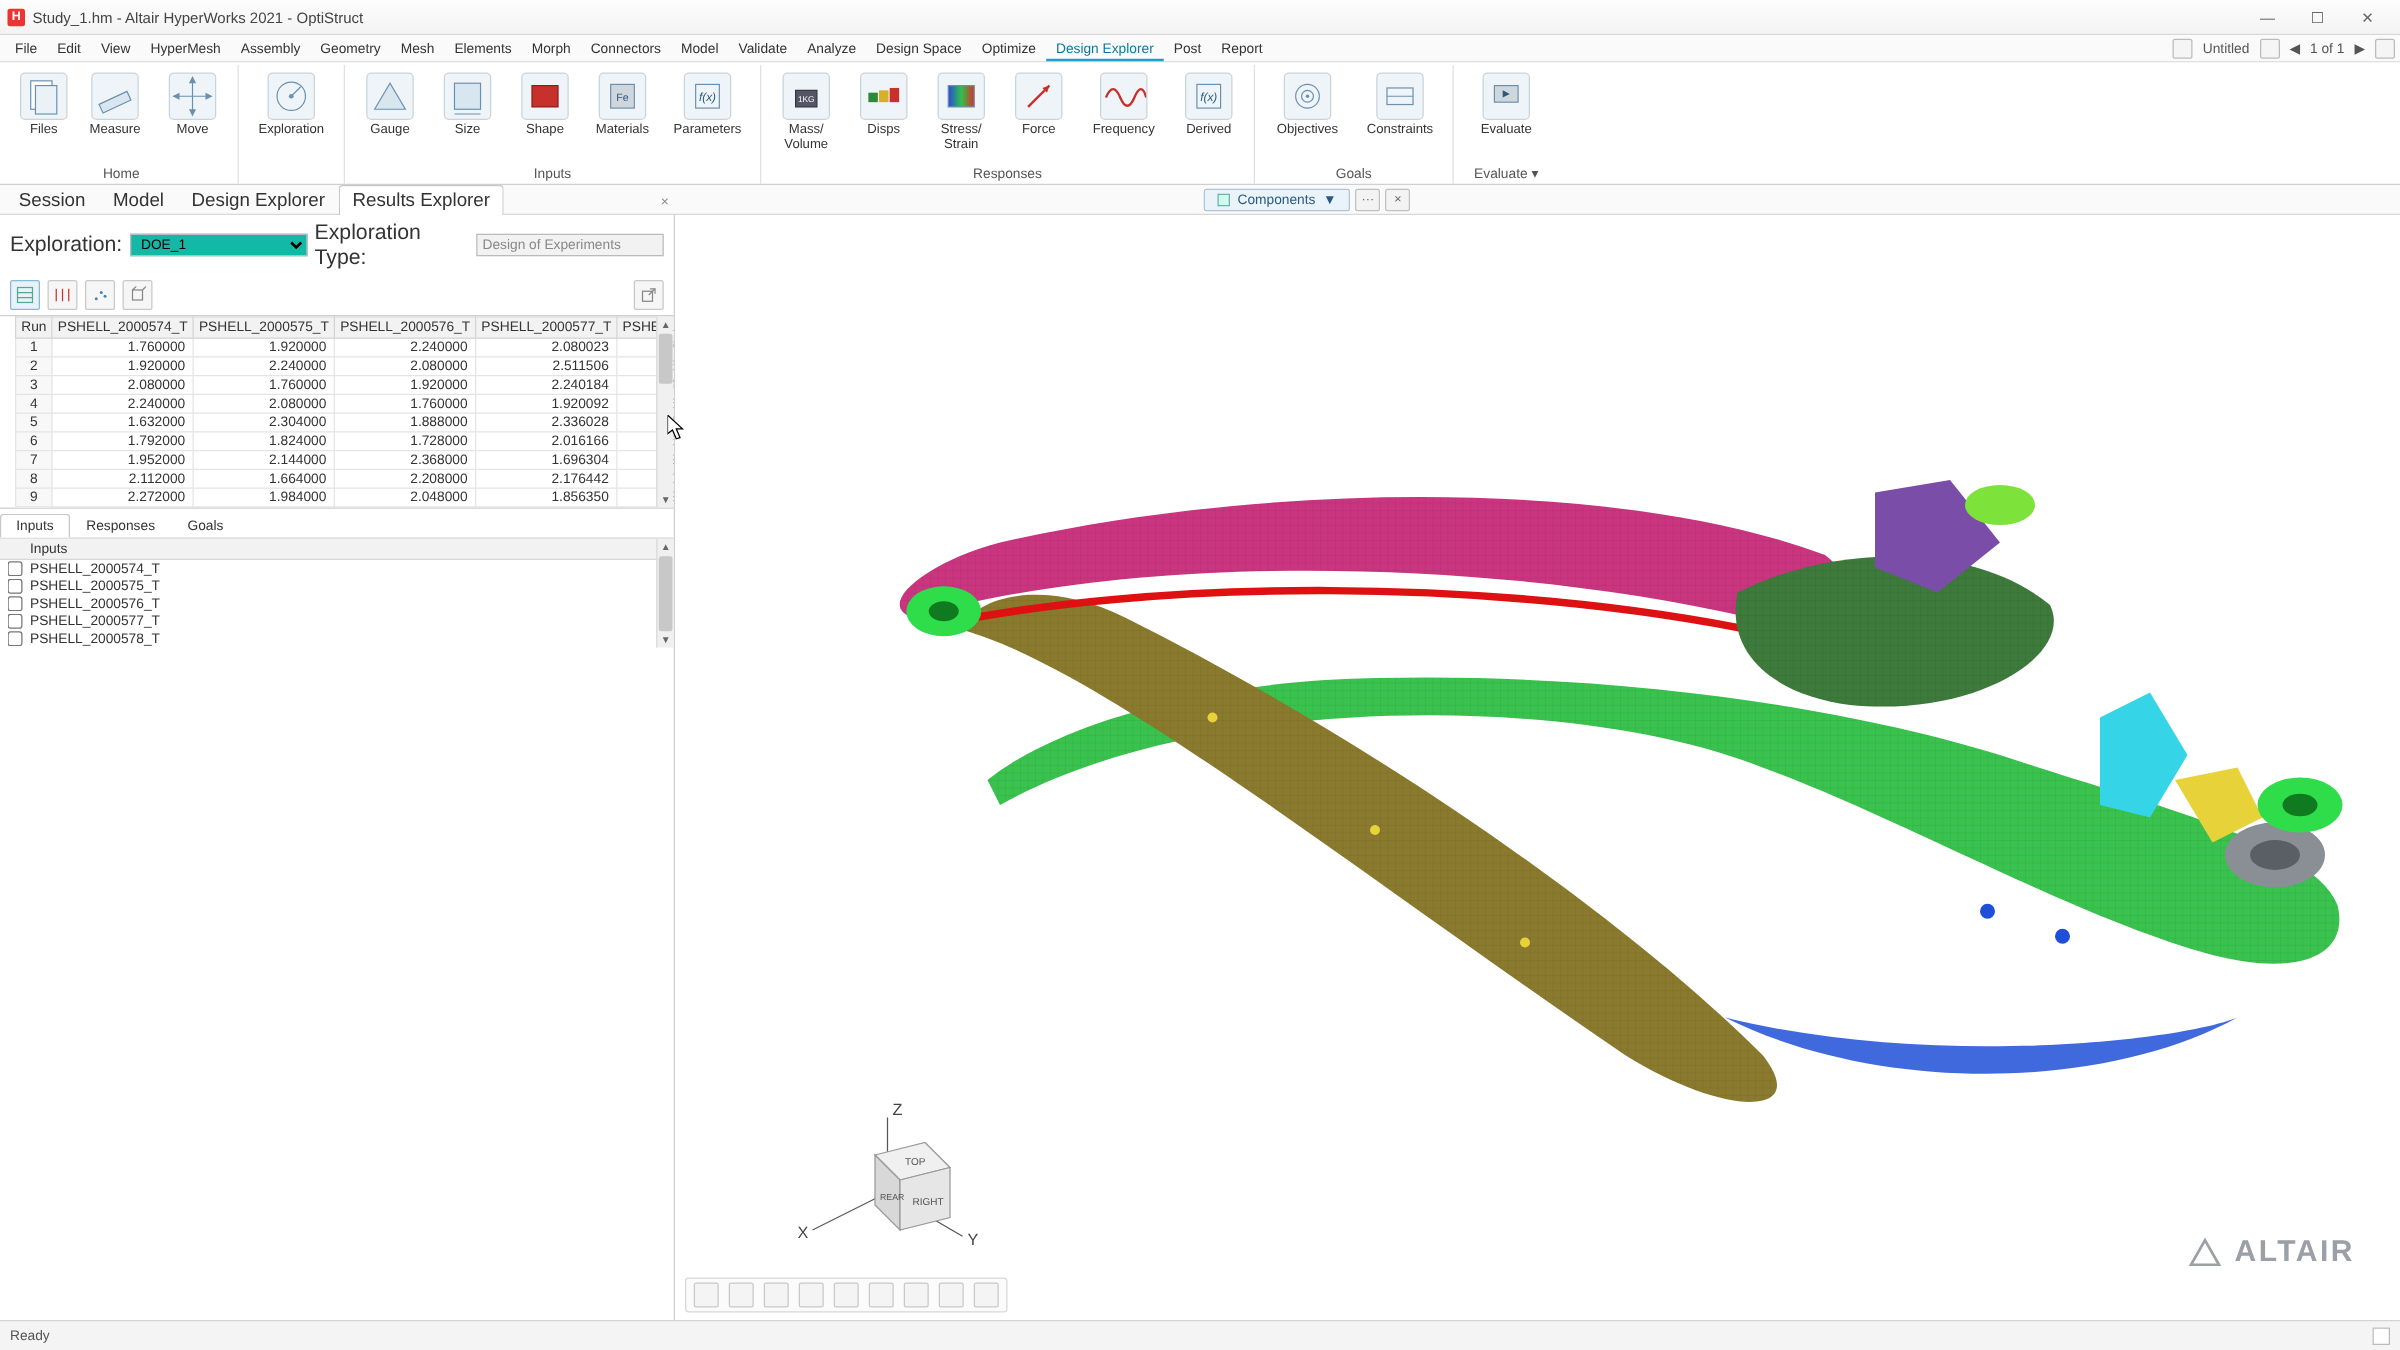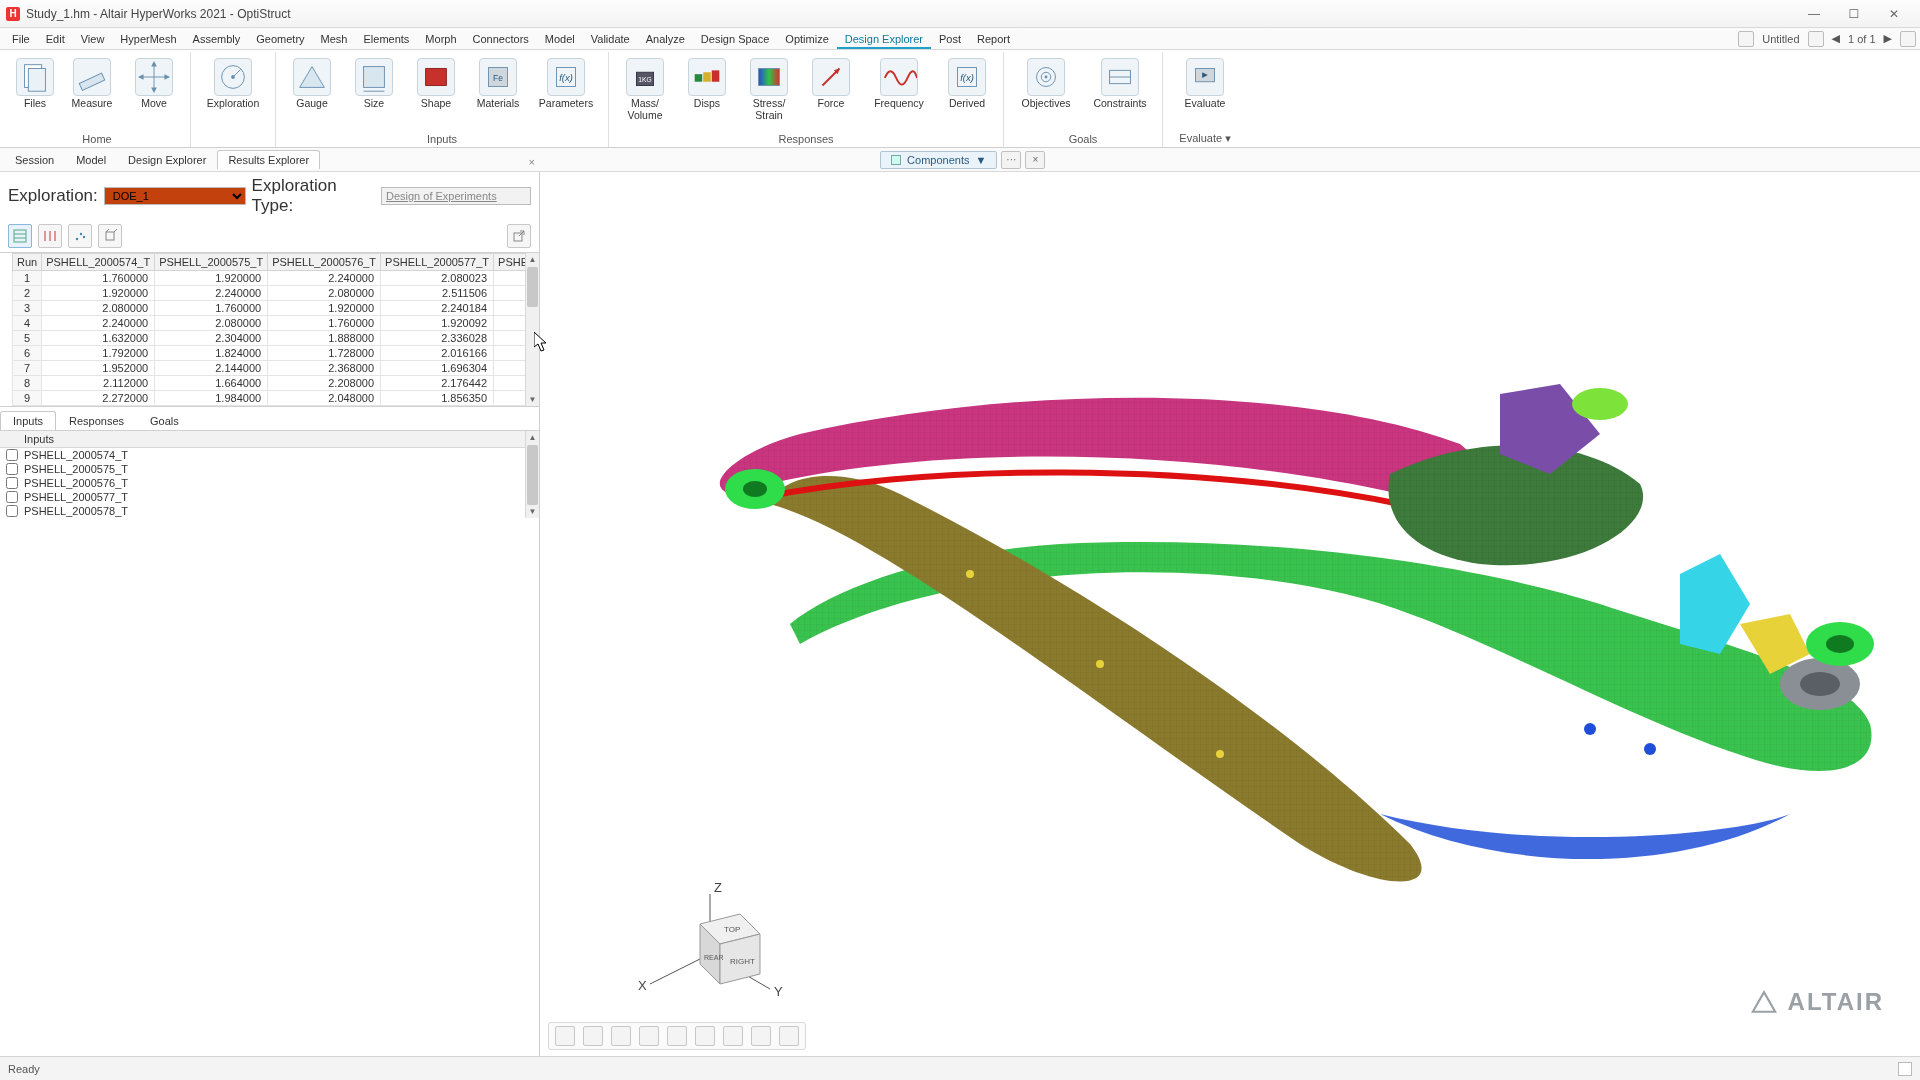--- a/index.html
+++ b/index.html
@@ -27,32 +27,32 @@
 .rbtn .ricon { width: 38px; height: 38px; margin: 2px auto 2px; background:#eef4f8; border:1px solid #c8d4dc; border-radius:4px; position:relative;}
 .rbtn .rlabel { font-size: 10.5px; color:#333; text-align:center; line-height:1.1;}
 .rgroup .grouplabel { font-size: 11px; color:#555; margin-top:auto; padding: 2px 0 2px;}
 .rbtn.small { width: 50px; }
 .rbtn.wide { width: 72px;}
 .ricon svg { width:100%; height:100%; }
 
 
 .subbar { height: 24px; border-bottom:1px solid #d8d8d8; background:#fafafa; display:flex; align-items:center;}
 .lefttabs { display:flex; gap:0; padding-left:4px;}
-.lefttabs .lt { padding:3px 10px; font-size:11px; border:1px solid transparent; border-bottom:none; cursor:default;}
+.lefttabs .lt { padding:3px 10px; font-size:15px; border:1px solid transparent; border-bottom:none; cursor:default;}
 .lefttabs .lt.active { background:#fff; border-color:#c8c8c8; border-radius:3px 3px 0 0;}
 .compsel { margin-left: 560px; display:flex; align-items:center; gap:4px;}
 .compsel .pill { border:1px solid #b0c4d4; background:#eaf3fa; padding:2px 10px; border-radius:2px; font-size:11px; color:#2a5a80; display:flex; align-items:center; gap:6px;}
 .compsel .chip { border:1px solid #c0c0c0; background:#f3f3f3; width:20px; height:18px; border-radius:2px; display:flex; align-items:center; justify-content:center; font-size:10px; color:#666;}
 
 
 .leftpanel { position:absolute; left:0; top: 172px; width: 540px; bottom: 24px; border-right:1px solid #cfcfcf; background:#fff; display:flex; flex-direction:column; }
 .lp-close { position:absolute; right:4px; top:-16px; font-size:11px; color:#888; cursor:default;}
 .lp-row { display:flex; align-items:center; gap:6px; padding:4px 8px;}
 .lp-row label { font-size:17px; color:#333;}
-.lp-row select, .lp-row input[type=text] { font-size:11px; border:1px solid #bbb; padding:1px 4px; height:18px; background:#c2410c;}
+.lp-row select, .lp-row input[type=text] { font-size:11px; border:1px solid #bbb; padding:1px 4px; height:18px; background:#14b8a6;}
 .lp-row input[disabled] { background:#f2f2f2; color:#888;}
 .lp-section-title { font-size:11px; color:#333; padding: 2px 8px;}
 .lp-iconrow { display:flex; gap:6px; padding:4px 8px; align-items:center;}
 .lp-iconrow .ib { width:24px; height:24px; border:1px solid #c8c8c8; border-radius:2px; background:#f6f6f6; display:flex; align-items:center; justify-content:center;}
 .lp-iconrow .ib.active { background:#e8f2fa; border-color:#8ab8da;}
 .lp-iconrow .pop { margin-left:auto;}
 
 
 .tablewrap { border-top:1px solid #d0d0d0; border-bottom:1px solid #d0d0d0; overflow:hidden; }
 table.runs { border-collapse:collapse; font-size:11px; width:100%;}
@@ -313,21 +313,21 @@
 
 <div class="leftpanel">
   <span class="lp-close">×</span>
 
   <div class="lp-row">
     <label>Exploration:</label>
     <select style="width:150px">
       <option>DOE_1</option>
     </select>
     <label>Exploration Type:</label>
-    <input type="text" disabled="" style="width: 150px; text-decoration: underline;" value="Design of Experiments">
+    <input type="text" disabled="" style="width: 150px;" value="Design of Experiments">
   </div>
 
 
   <div class="lp-iconrow">
     <div class="ib active">
         <svg width="14" height="14">
           <rect x="1" y="1" width="12" height="12" fill="none" stroke="#5a8"></rect>
           <line x1="1" y1="5" x2="13" y2="5" stroke="#5a8"></line>
           <line x1="1" y1="9" x2="13" y2="9" stroke="#5a8"></line>
         </svg>

